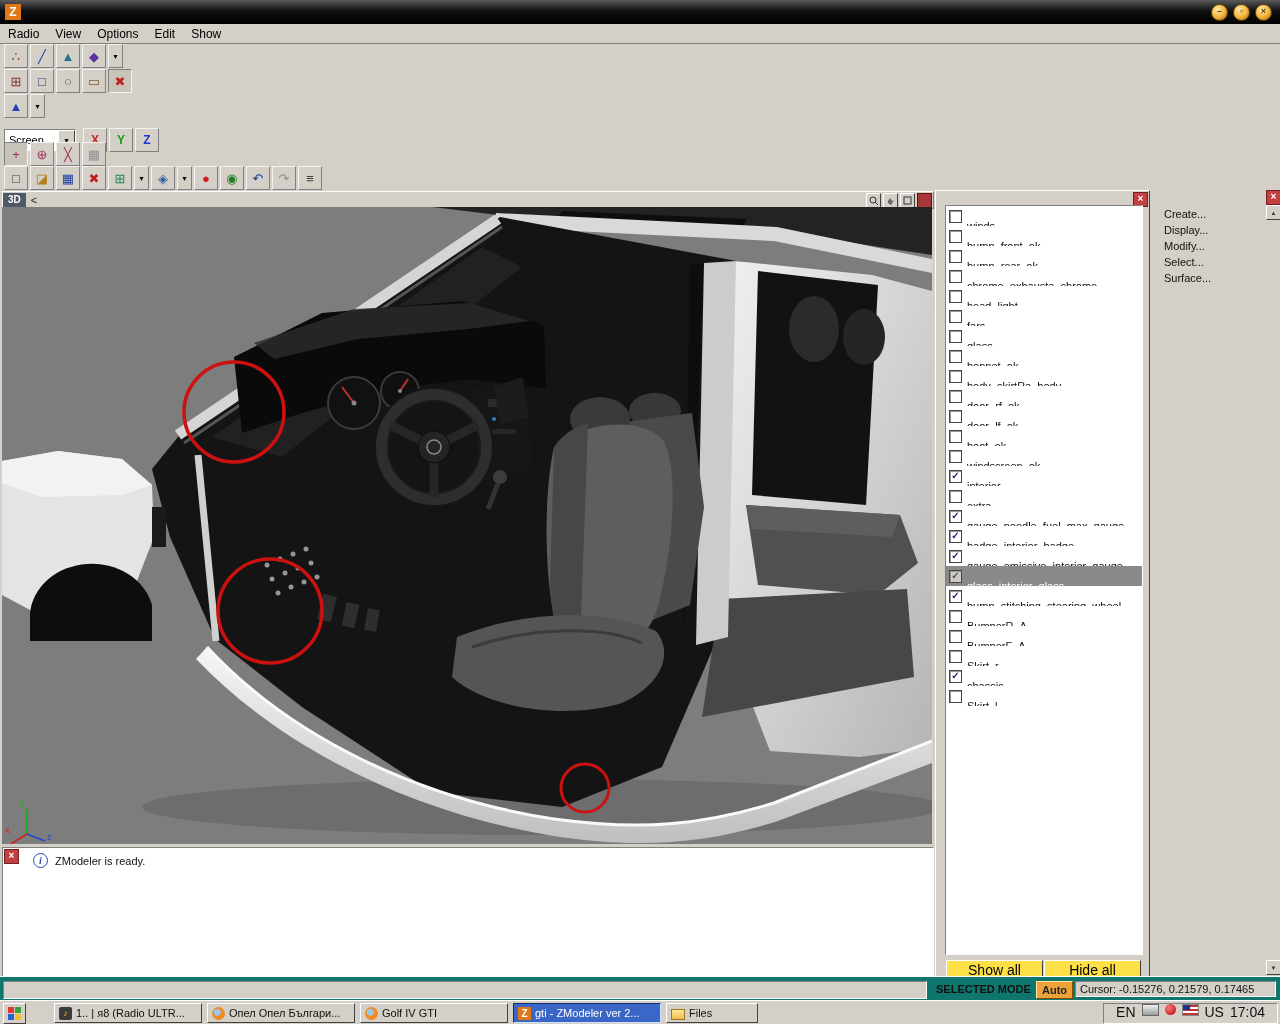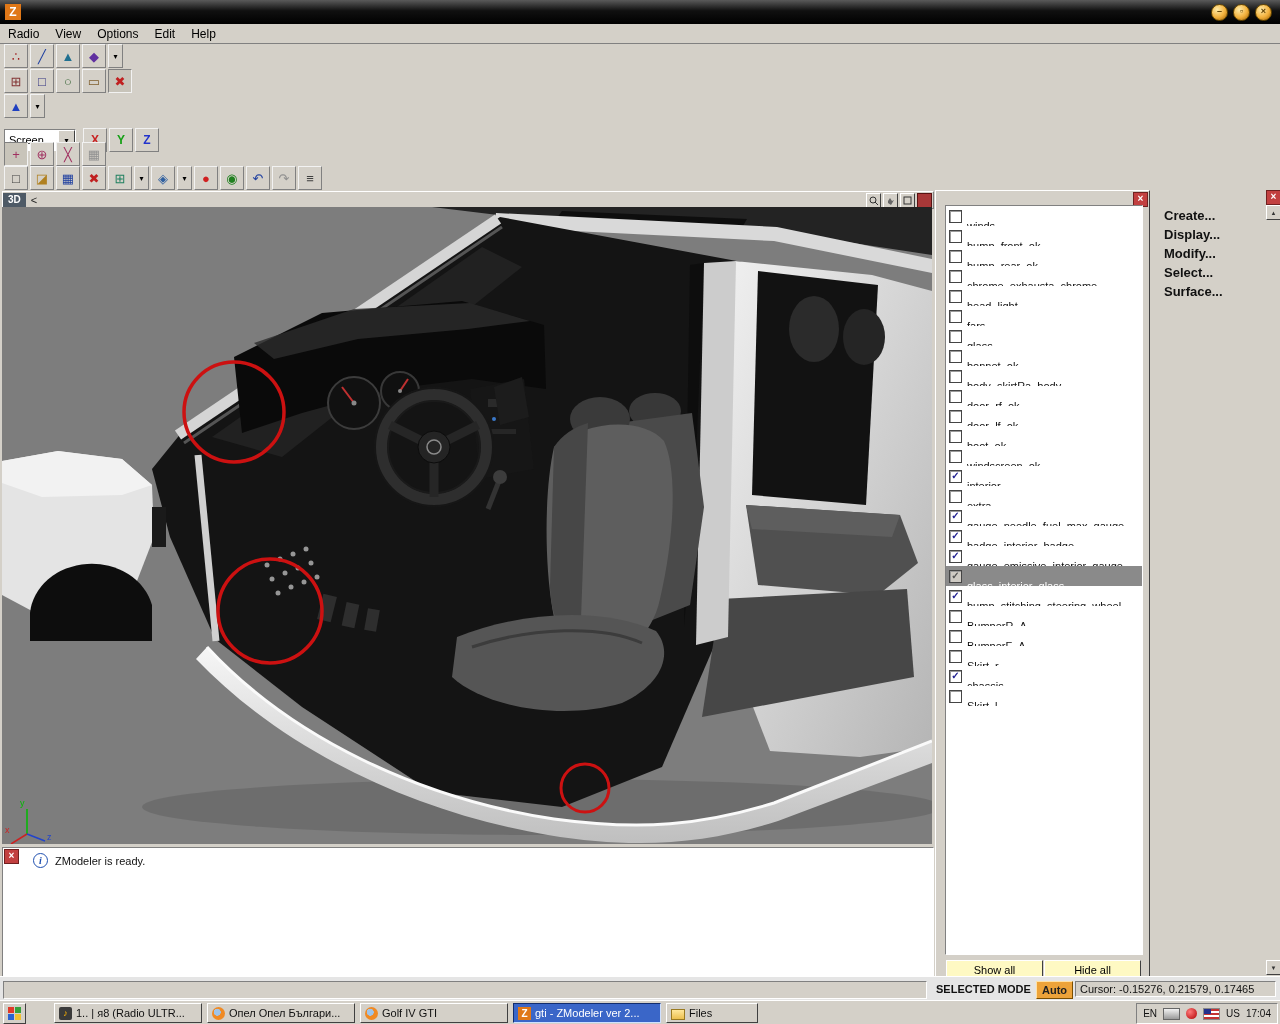--- a/index.html
+++ b/index.html
@@ -66,40 +66,40 @@
   #hier-list{position:absolute;left:9px;top:14px;width:196px;height:748px;background:#fff;
     border:1px solid;border-color:#808080 #fff #fff #808080;overflow:hidden;}
   .hrow{display:flex;align-items:center;gap:5px;height:20px;padding-left:3px;white-space:nowrap;overflow:hidden;}
   .hrow.sel{background:#8a8a8a;}
   .hrow.sel .hlabel{color:#fff;}
   .hlabel{font-size:11px;color:#111;margin-top:19px;}
   .cb{width:11px;height:11px;flex:none;background:#fff;border:1px solid #444;
     box-shadow:inset 1px 1px 0 #9a9a9a;font-size:10px;line-height:10px;font-weight:bold;color:#202090;
     display:flex;align-items:center;justify-content:center;}
   .cb.gray{background:#cfcbc4;color:#555;}
-  .btn{position:absolute;height:17px;background:#fef9c3;border:1px solid;border-color:#fff #404040 #404040 #fff;
-    font-size:11px;display:flex;align-items:center;justify-content:center;}
+  .btn{position:absolute;height:17px;background:#fde047;border:1px solid;border-color:#fff #404040 #404040 #fff;
+    font-size:14px;display:flex;align-items:center;justify-content:center;}
   #showall{left:10px;top:769px;width:95px;}
   #hideall{left:108px;top:769px;width:95px;}
 
   
   #cmdpanel{position:absolute;left:1151px;top:190px;width:113px;height:786px;background:#d4d0c8;}
   #cmd-items{position:absolute;left:0;top:16px;width:113px;}
-  .cmd-item{font-size:13px;color:#111;padding:2px 0 2px 13px;font-weight:bold;}
+  .cmd-item{font-size:11px;color:#111;padding:2px 0 2px 13px;}
 
   
   #rightstrip{position:absolute;left:1266px;top:190px;width:14px;height:786px;background:#d4d0c8;}
   #strip-close{position:absolute;left:0;top:0;}
   .scroll-btn{position:absolute;left:0;width:13px;height:13px;background:#d4d0c8;border:1px solid;
     border-color:#fff #404040 #404040 #fff;font-size:6px;color:#333;display:flex;align-items:center;justify-content:center;}
   .scroll-btn.up{top:15px;}
   .scroll-btn.down{bottom:1px;}
 
   
-  #statusbar{position:absolute;left:0;top:976px;width:1280px;height:24px;background:#e5e5e5;border-top:1px solid #fff;}
+  #statusbar{position:absolute;left:0;top:976px;width:1280px;height:24px;background:#0f766e;border-top:1px solid #fff;}
   #status-left{position:absolute;left:3px;top:4px;width:922px;height:16px;background:#d4d0c8;}
   #status-mode{position:absolute;left:936px;top:6px;font-size:11px;font-weight:bold;color:#111;}
   #status-auto{position:absolute;left:1036px;top:4px;width:35px;height:16px;background:#eda33a;
     border:1px solid;border-color:#ffe2a8 #7a4e00 #7a4e00 #ffe2a8;font-size:11px;font-weight:bold;color:#222;
     display:flex;align-items:center;justify-content:center;}
   #status-cursor{position:absolute;left:1075px;top:4px;width:201px;height:16px;font-size:11px;color:#111;
     display:flex;align-items:center;padding-left:4px;background:#d4d0c8;box-sizing:border-box;}
 
   
   #taskbar{position:absolute;left:0;top:1000px;width:1280px;height:24px;background:#d4d0c8;border-top:1px solid #fff;}
@@ -110,22 +110,22 @@
   #task-buttons{position:absolute;left:54px;top:2px;display:flex;gap:5px;}
   .taskbtn{width:148px;height:20px;background:#d4d0c8;border:1px solid;border-color:#fff #404040 #404040 #fff;
     display:flex;align-items:center;gap:4px;padding:0 4px;font-size:11px;overflow:hidden;white-space:nowrap;box-sizing:border-box;color:#111;}
   .taskbtn.narrow{width:92px;}
   .taskbtn.active{background:#3a66c8;color:#fff;border-color:#16application:none;border-color:#122d6e #cfe0ff #cfe0ff #122d6e;}
   .ticon{width:13px;height:13px;flex:none;display:flex;align-items:center;justify-content:center;font-size:10px;}
   .winamp-icon{background:#3a3a3a;color:#ffb400;border-radius:2px;font-size:9px;}
   .firefox-icon{border-radius:50%;background:radial-gradient(circle at 40% 40%, #9ec4ea 0 30%, #f08a24 34% 72%, #c65a10 100%);}
   .zmodeler-icon{background:#e07818;color:#fff;font-weight:bold;font-size:10px;}
   .folder-icon{background:linear-gradient(#ffe79a,#ecc04f);border:1px solid #9a7a20;height:9px;width:12px;margin-top:2px;}
-  #tray{position:absolute;right:2px;top:2px;height:19px;display:flex;align-items:center;gap:6px;padding:0 6px;
-    font-size:10px;color:#111;}
+  #tray{position:absolute;right:2px;top:2px;height:19px;display:flex;align-items:flex-start;gap:6px;padding:0 12px;
+    font-size:14px;color:#111;}
   .tray-ic{display:inline-block;}
   .kb{width:15px;height:10px;background:linear-gradient(#f2f2f2,#9a9a9a);border:1px solid #666;}
   .av{width:11px;height:11px;border-radius:50%;background:radial-gradient(circle at 35% 35%, #ff7a7a, #b00000);}
   .flag{width:15px;height:10px;border:1px solid #888;
     background:linear-gradient(#24308c,#24308c) no-repeat 0 0/7px 5px,
     repeating-linear-gradient(180deg,#c33333 0 2px,#ffffff 2px 4px);}
 </style>
 </head>
 <body>
 
@@ -139,21 +139,21 @@
       <div class="win-btn">×</div>
     </div>
   </div>
 
   <div id="menubar">
       <span id="menu-items">
         <span class="menu-item">Radio</span>
         <span class="menu-item">View</span>
         <span class="menu-item">Options</span>
         <span class="menu-item">Edit</span>
-        <span class="menu-item">Help</span>
+        <span class="menu-item">Show</span>
       </span>
     </div>
 
   <div class="tbrow" id="tb-row1" style="top:44px">
       <div class="tbtn" style="color: rgb(160, 32, 32);">∴</div>
       <div class="tbtn" style="color: rgb(32, 64, 160);">╱</div>
       <div class="tbtn" style="color: rgb(32, 112, 144);">▲</div>
       <div class="tbtn" style="color: rgb(96, 48, 160);">◆</div>
       <div class="tbtn dd" style="color: rgb(0, 0, 0);">▾</div>
     </div>

